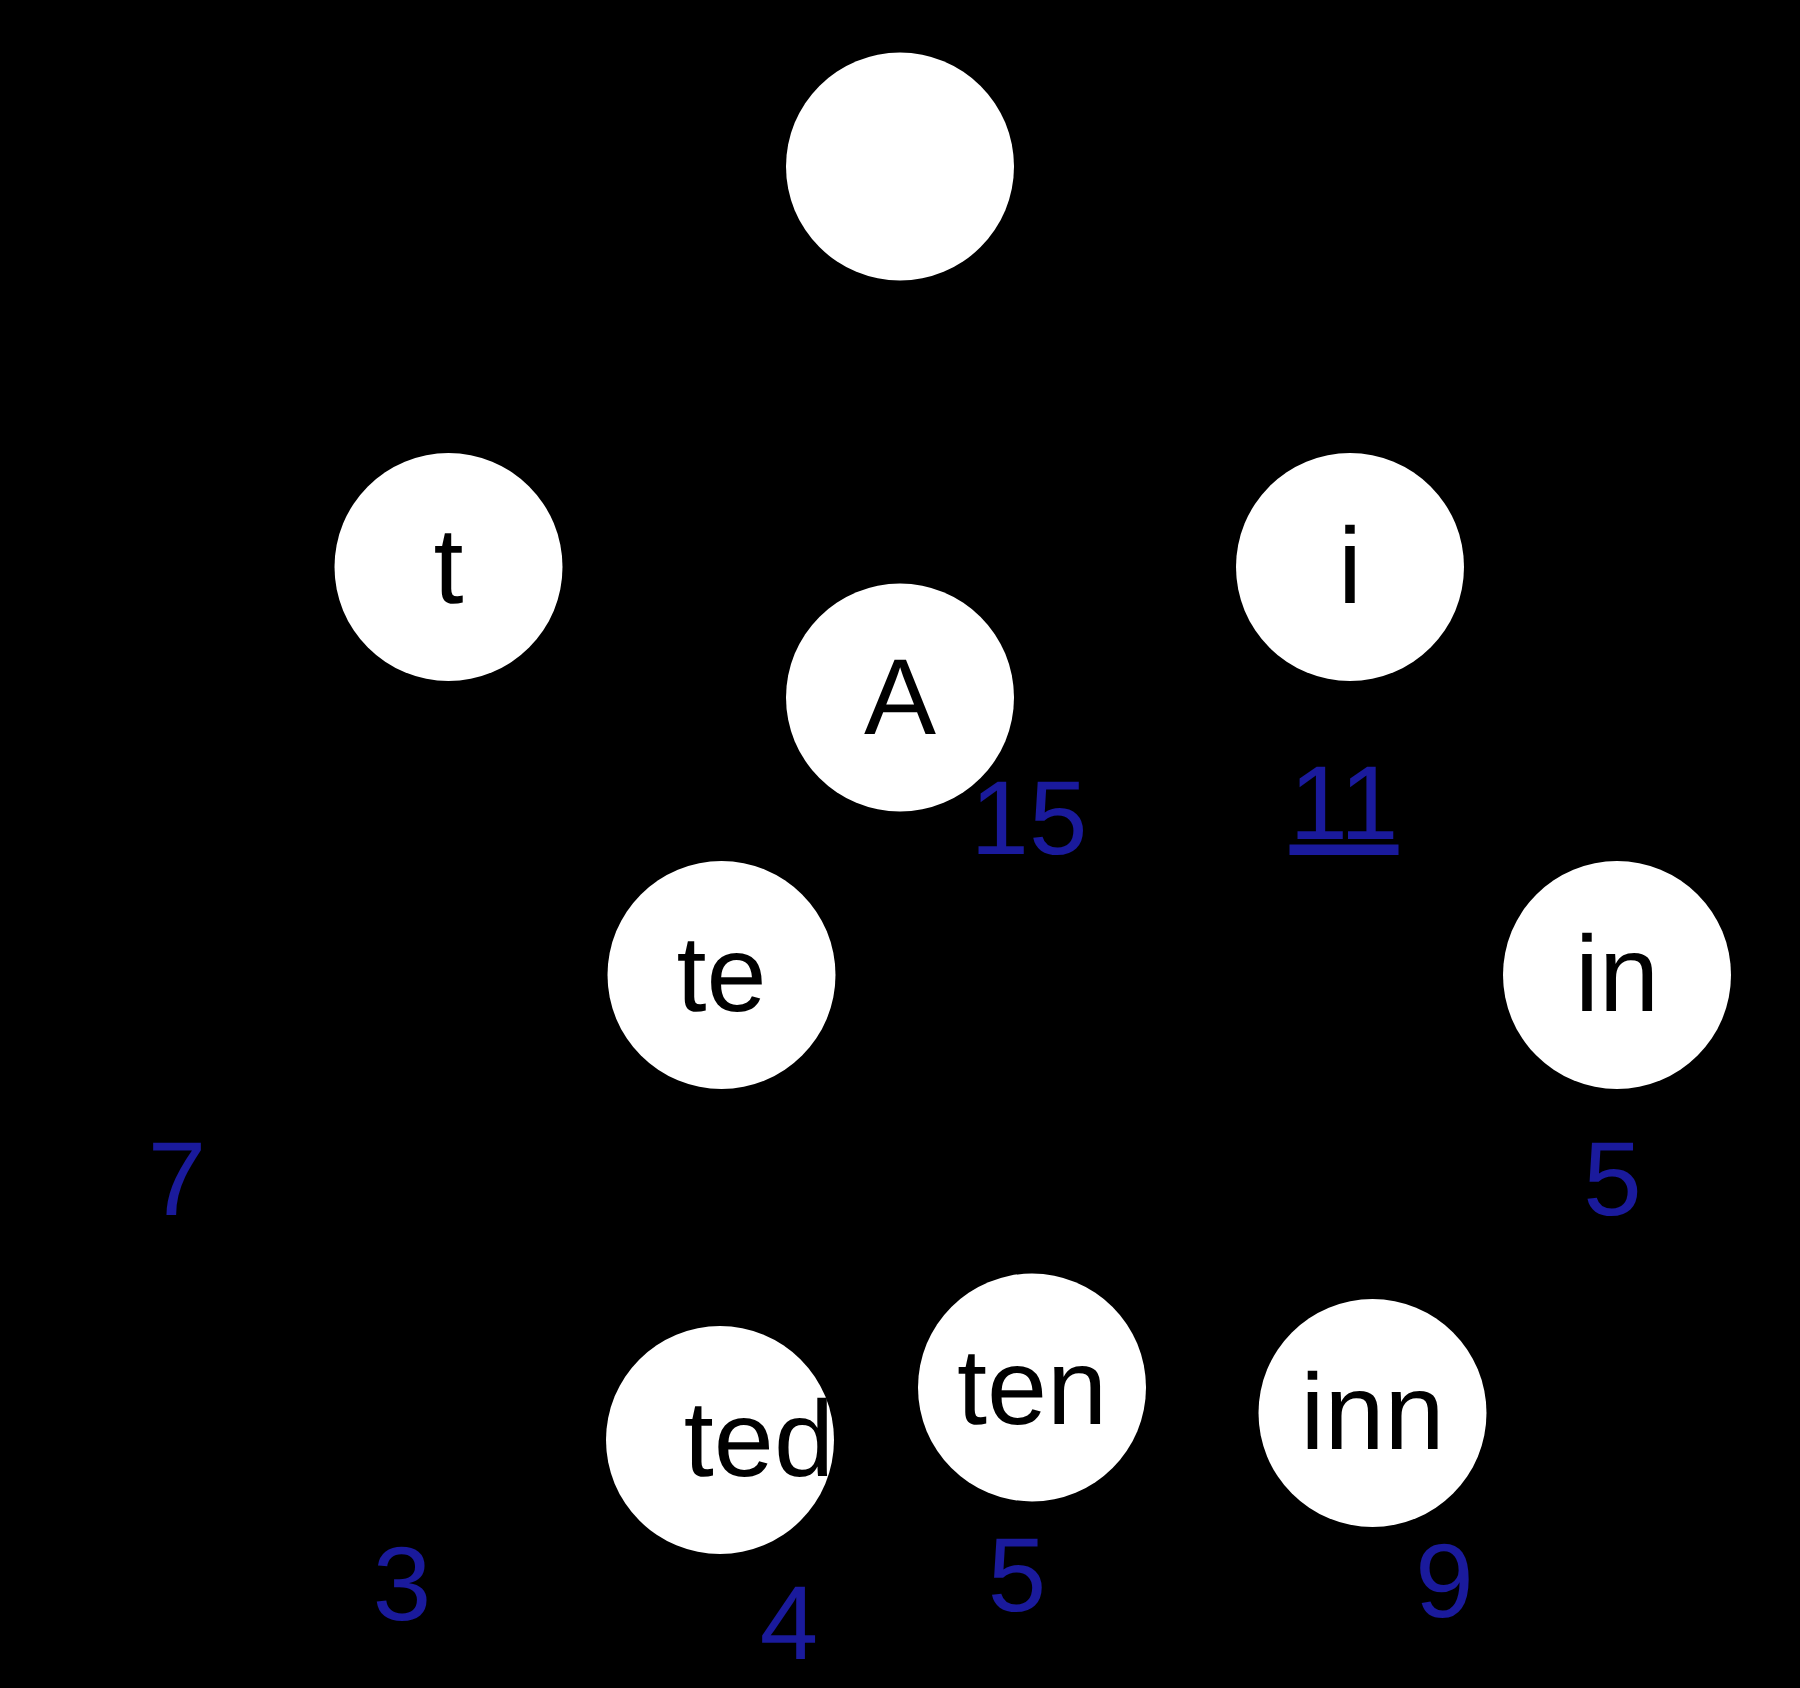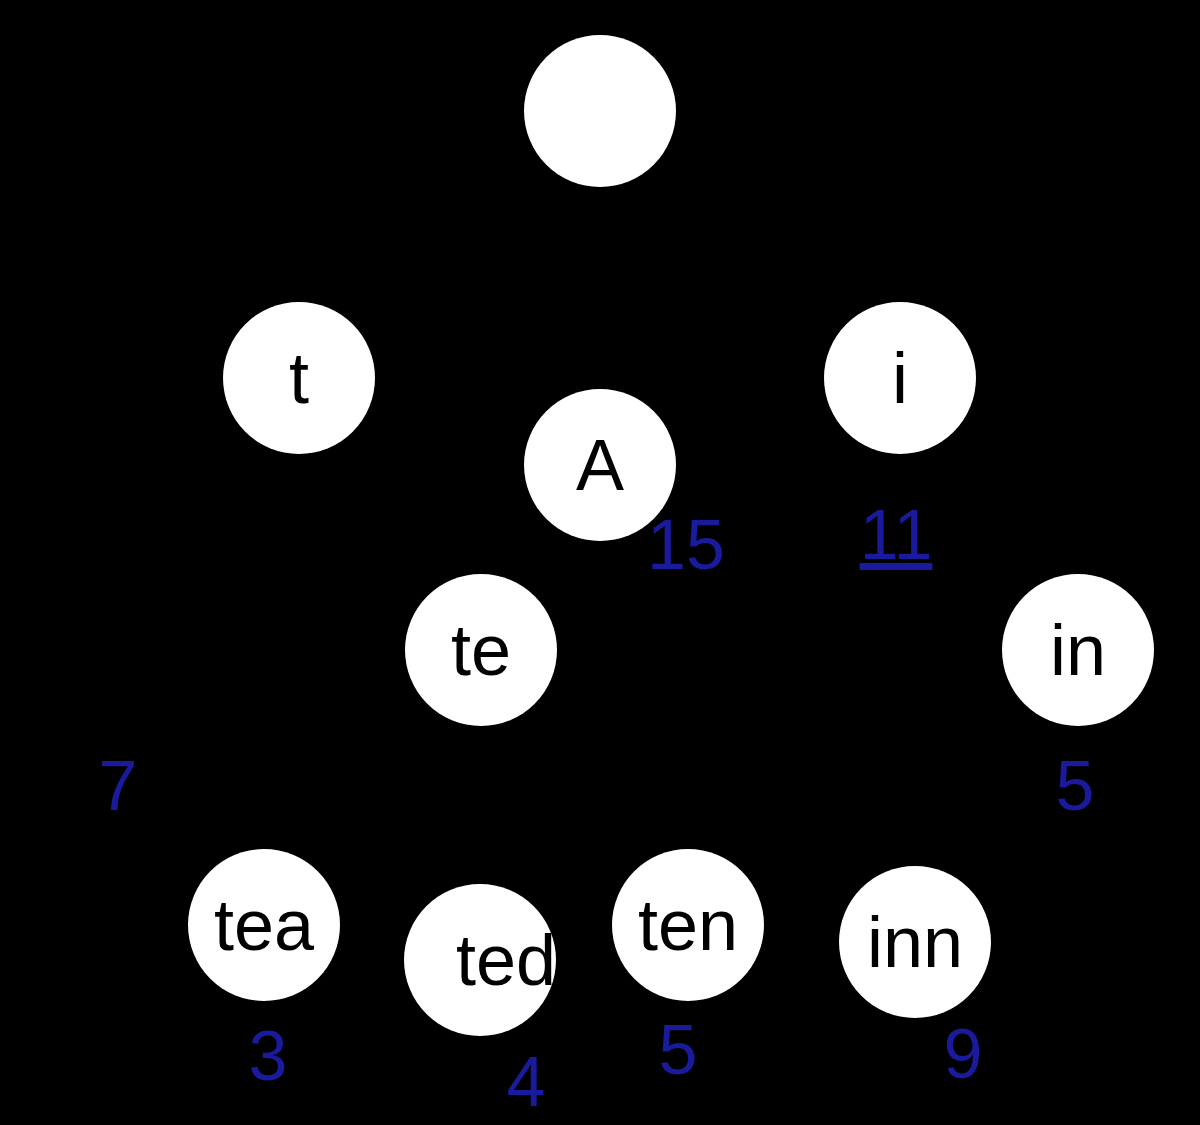--- a/index.html
+++ b/index.html
@@ -77,23 +77,20 @@
 
 
   <div class="node" data-name="node-te">
     <span class="node-label" data-name="node-te-label">te</span>
   </div>
 
   <div class="node" data-name="node-in">
     <span class="node-label" data-name="node-in-label">in</span>
   </div>
 
-  <div class="node" data-name="node-tea">
-    <span class="node-label" data-name="node-tea-label">tea</span>
-  </div>
 
   <div class="node" data-name="node-ted">
     <span class="node-label" data-name="node-ted-label">ted</span>
   </div>
 
   <div class="node" data-name="node-ten">
     <span class="node-label" data-name="node-ten-label">ten</span>
   </div>
 
   <div class="node" data-name="node-inn">

